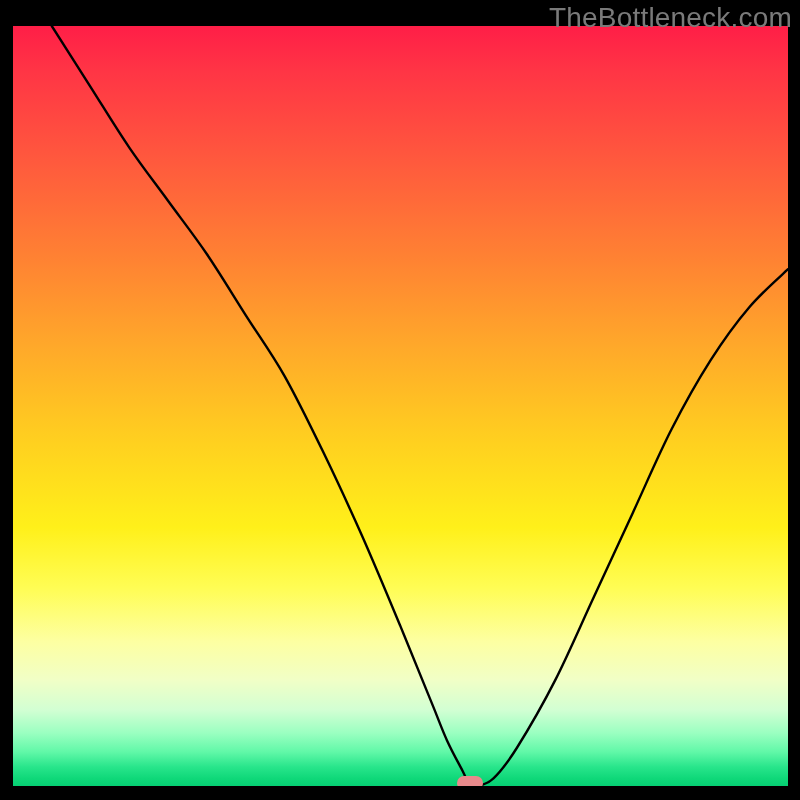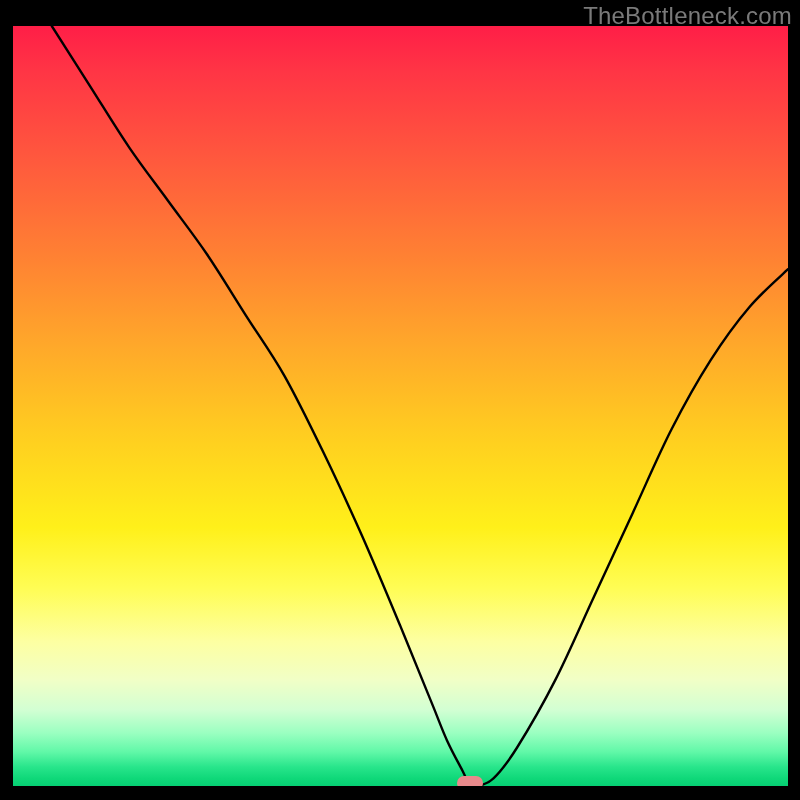--- a/index.html
+++ b/index.html
@@ -15,21 +15,21 @@
     position: relative;
     width: 800px;
     height: 800px;
     background: #000;
   }
   .watermark {
     position: absolute;
     top: 2px;
     right: 8px;
     color: #7a7a7a;
-    font-size: 24px;
+    font-size: 28px;
     font-weight: 500;
     letter-spacing: 0.2px;
     z-index: 10;
   }
   .plot-area {
     position: absolute;
     left: 13px;
     top: 26px;
     width: 775px;
     height: 760px;

